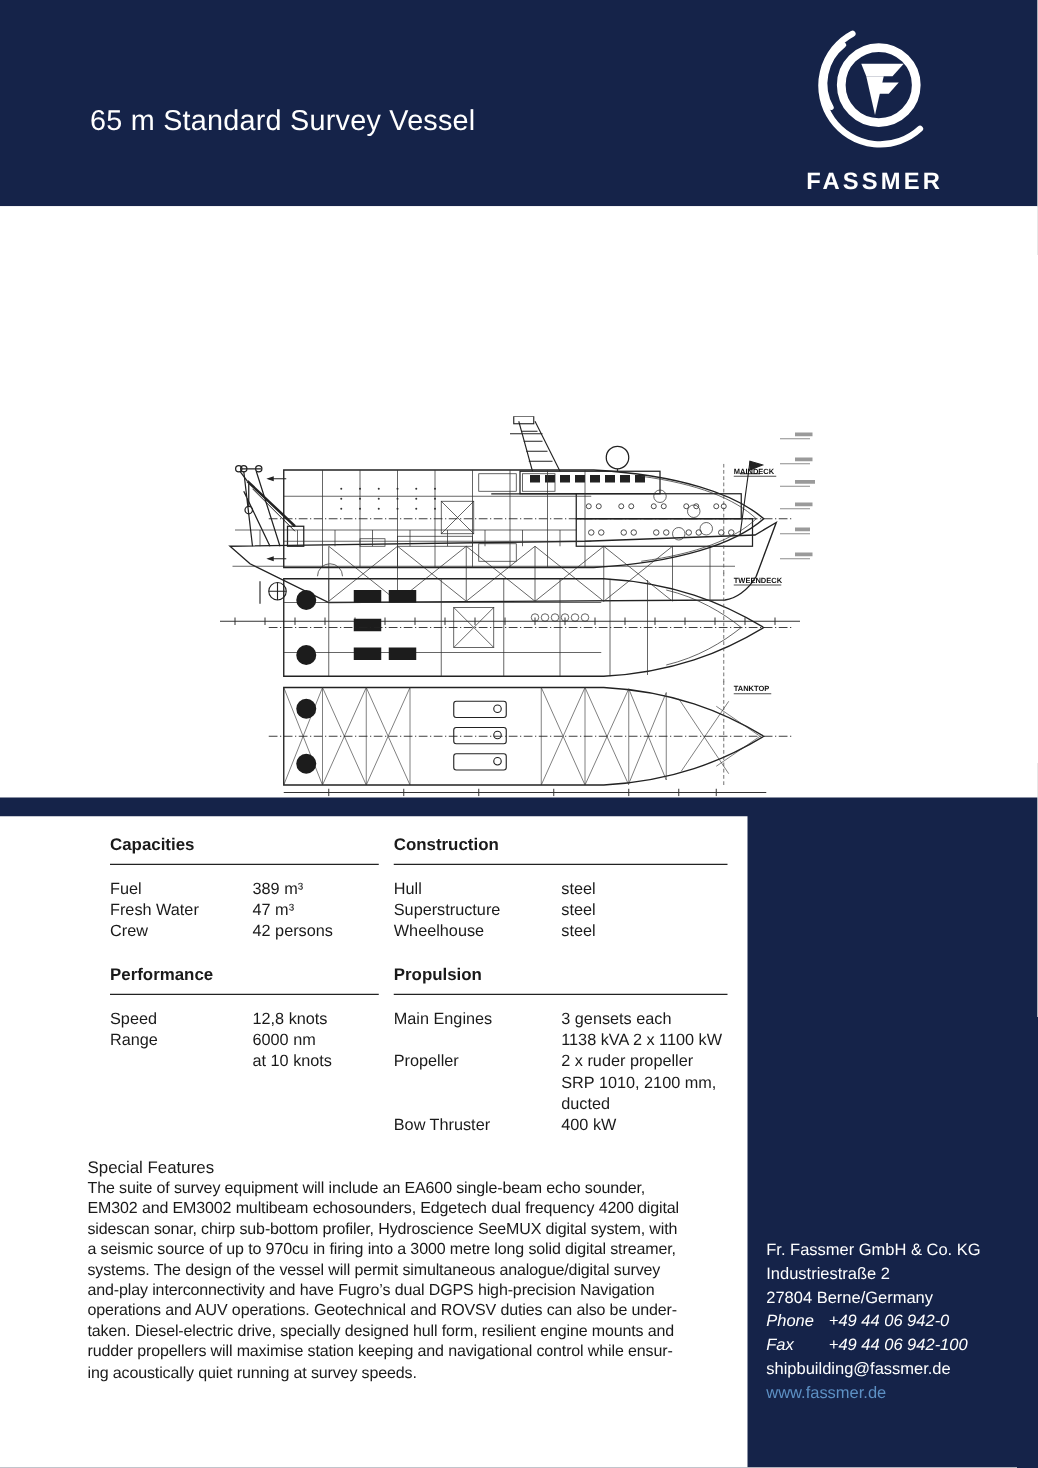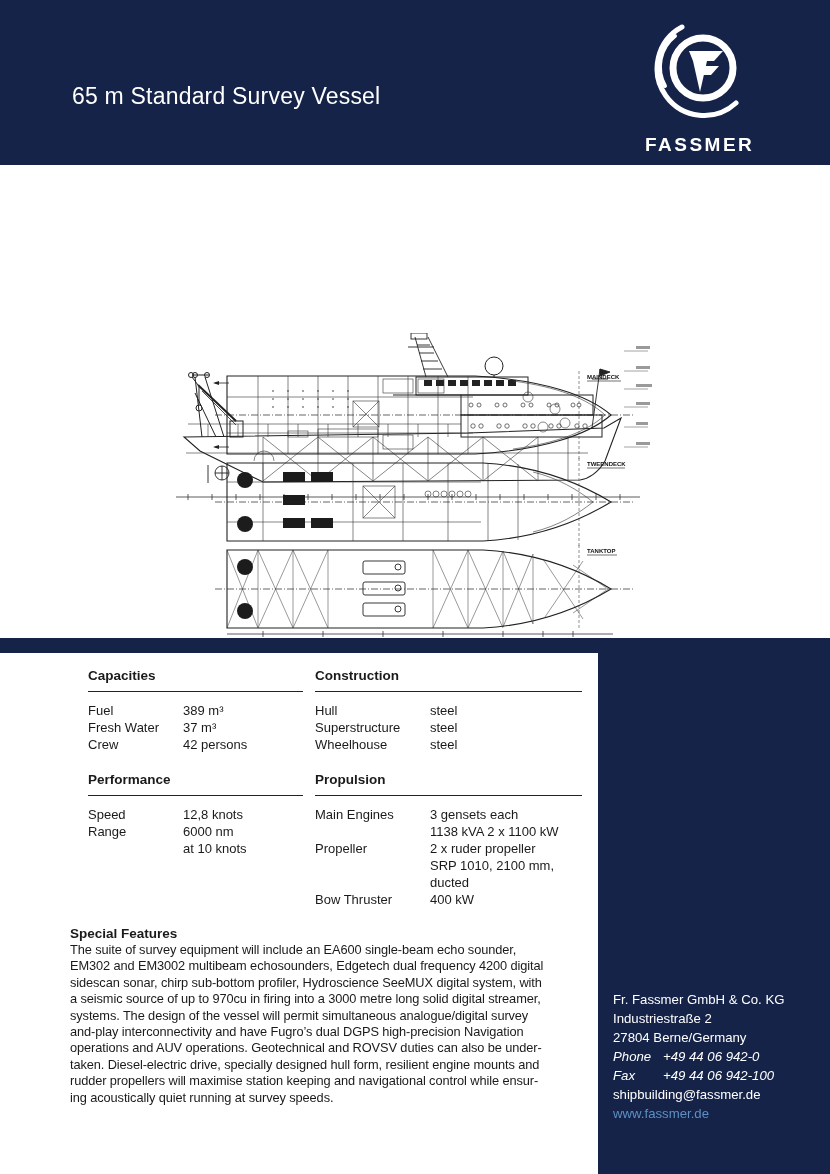--- a/index.html
+++ b/index.html
@@ -27,27 +27,27 @@
   
   .bottom{position:absolute;left:0;top:638px;width:830px;height:536px;background:var(--navy);}
   .card{position:absolute;left:0;top:15px;width:598px;height:521px;background:#ffffff;}
 
   .speccol{position:absolute;top:15px;}
   .speccol.c1{left:88px;width:215px;}
   .speccol.c2{left:315px;width:267px;}
   .spec-section{margin-bottom:19px;}
   .spec-title{font-size:13.5px;font-weight:bold;color:var(--ink);}
   .spec-rule{border:none;border-top:1.2px solid #222;margin:8px 0 10px 0;}
-  .spec-row{display:flex;font-size:13px;color:var(--ink);line-height:17px;}
+  .spec-row{display:flex;font-size:13px;color:var(--ink);line-height:17px;gap:19px;}
   .c1 .spec-label{width:95px;flex:none;}
   .c2 .spec-label{width:115px;flex:none;}
   .spec-value{flex:1;}
 
   .features{position:absolute;left:70px;top:272px;width:515px;color:var(--ink);}
-  .features-title{font-size:13.5px;font-weight:bold;line-height:17px;}
+  .features-title{font-size:13.5px;font-weight:normal;line-height:17px;}
   .features-line{font-size:12.8px;line-height:16.4px;letter-spacing:-0.1px;white-space:nowrap;}
 
   .contact{position:absolute;left:613px;top:352px;width:210px;color:#ffffff;font-size:13.2px;line-height:19px;}
   .contact-row{display:flex;font-style:italic;}
   .contact-key{width:50px;flex:none;}
   .contact-link{color:var(--link);}
 </style>
 </head>
 <body>
 
@@ -299,21 +299,21 @@
           <hr class="spec-rule">
           <div class="spec-row">
             <div class="spec-label">Fuel</div>
             <div class="spec-value">
                 <div>389 m³</div>
               </div>
           </div>
           <div class="spec-row">
             <div class="spec-label">Fresh Water</div>
             <div class="spec-value">
-                <div>37 m³</div>
+                <div>47 m³</div>
               </div>
           </div>
           <div class="spec-row">
             <div class="spec-label">Crew</div>
             <div class="spec-value">
                 <div>42 persons</div>
               </div>
           </div>
         </div>
 

